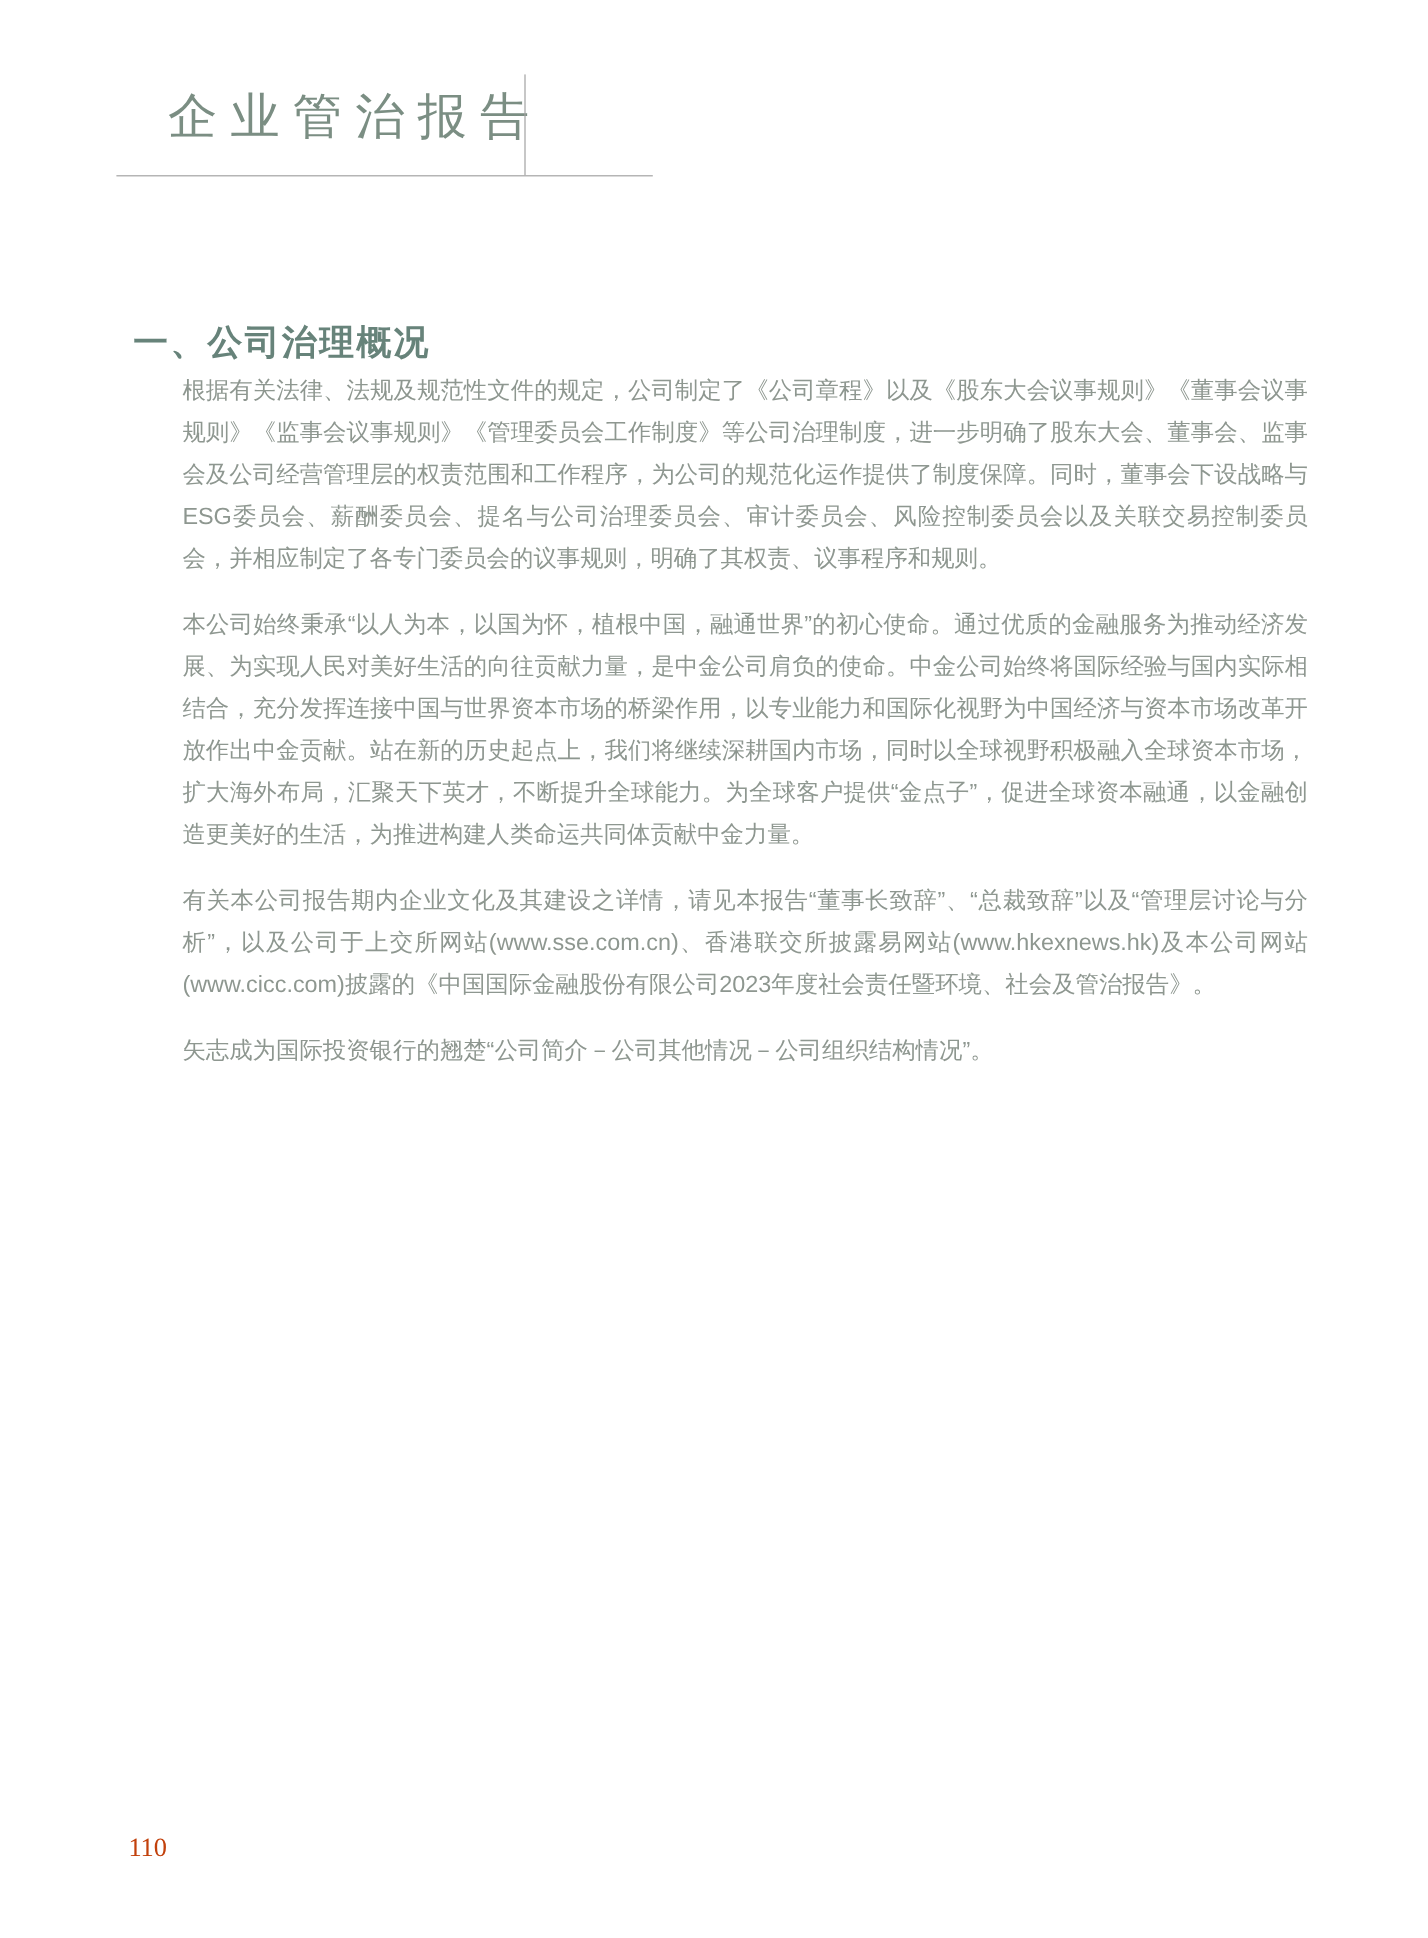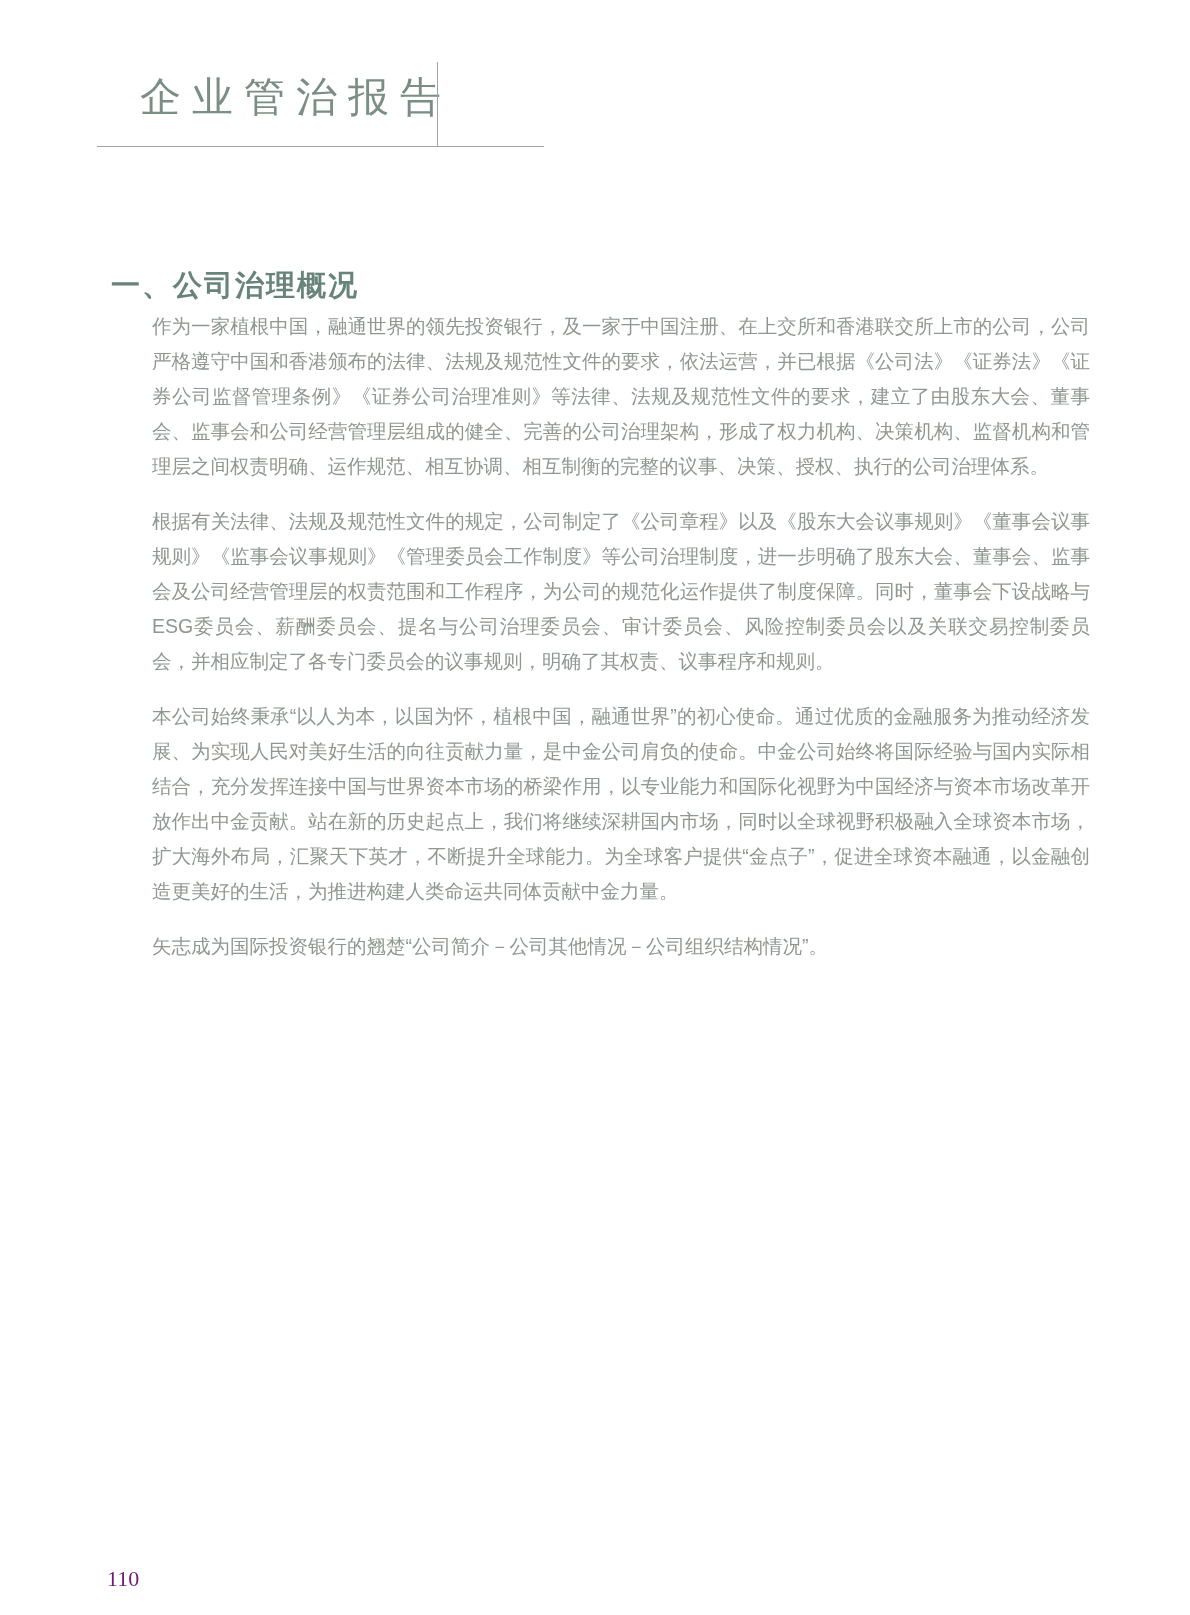--- a/index.html
+++ b/index.html
@@ -61,37 +61,37 @@
     text-justify: inter-ideograph;
   }
   .body-text p {
     margin-bottom: 20px;
     text-align: justify;
   }
   .body-text p:last-child { margin-bottom: 0; }
   .page-number {
     position: absolute;
     left: 107px;
-    top: 1566px;
+    top: 1527px;
     font-family: "Liberation Serif", "DejaVu Serif", serif;
     font-size: 22px;
-    color: #701a75;
+    color: #c2410c;
   }
 </style>
 </head>
 <body>
 
 <div class="page-title">企业管治报告</div>
 
 <div class="v-rule"></div>
 
 <div class="h-rule"></div>
 
 <div class="section-heading">一、公司治理概况</div>
 
 <div class="body-text">
-    <p>作为一家植根中国，融通世界的领先投资银行，及一家于中国注册、在上交所和香港联交所上市的公司，公司严格遵守中国和香港颁布的法律、法规及规范性文件的要求，依法运营，并已根据《公司法》《证券法》《证券公司监督管理条例》《证券公司治理准则》等法律、法规及规范性文件的要求，建立了由股东大会、董事会、监事会和公司经营管理层组成的健全、完善的公司治理架构，形成了权力机构、决策机构、监督机构和管理层之间权责明确、运作规范、相互协调、相互制衡的完整的议事、决策、授权、执行的公司治理体系。</p>
     <p>根据有关法律、法规及规范性文件的规定，公司制定了《公司章程》以及《股东大会议事规则》《董事会议事规则》《监事会议事规则》《管理委员会工作制度》等公司治理制度，进一步明确了股东大会、董事会、监事会及公司经营管理层的权责范围和工作程序，为公司的规范化运作提供了制度保障。同时，董事会下设战略与ESG委员会、薪酬委员会、提名与公司治理委员会、审计委员会、风险控制委员会以及关联交易控制委员会，并相应制定了各专门委员会的议事规则，明确了其权责、议事程序和规则。</p>
     <p>本公司始终秉承“以人为本，以国为怀，植根中国，融通世界”的初心使命。通过优质的金融服务为推动经济发展、为实现人民对美好生活的向往贡献力量，是中金公司肩负的使命。中金公司始终将国际经验与国内实际相结合，充分发挥连接中国与世界资本市场的桥梁作用，以专业能力和国际化视野为中国经济与资本市场改革开放作出中金贡献。站在新的历史起点上，我们将继续深耕国内市场，同时以全球视野积极融入全球资本市场，扩大海外布局，汇聚天下英才，不断提升全球能力。为全球客户提供“金点子”，促进全球资本融通，以金融创造更美好的生活，为推进构建人类命运共同体贡献中金力量。</p>
+    <p>有关本公司报告期内企业文化及其建设之详情，请见本报告“董事长致辞”、“总裁致辞”以及“管理层讨论与分析”，以及公司于上交所网站(www.sse.com.cn)、香港联交所披露易网站(www.hkexnews.hk)及本公司网站(www.cicc.com)披露的《中国国际金融股份有限公司2023年度社会责任暨环境、社会及管治报告》。</p>
     <p>矢志成为国际投资银行的翘楚“公司简介－公司其他情况－公司组织结构情况”。</p>
   </div>
 
 <div class="page-number">110</div>
 
 </body></html>

